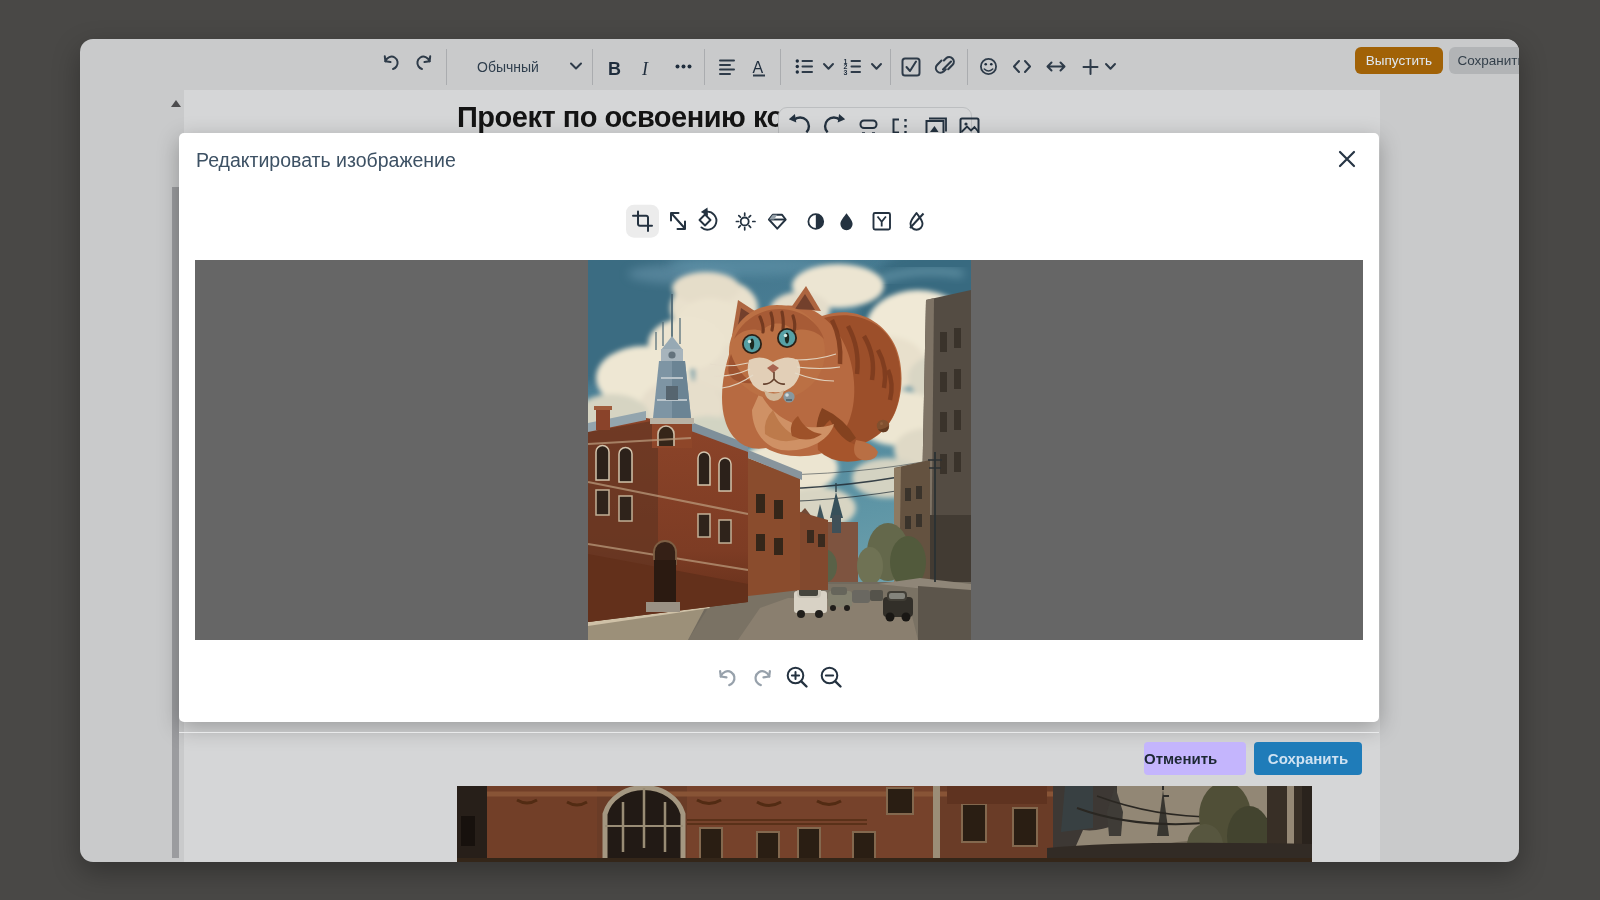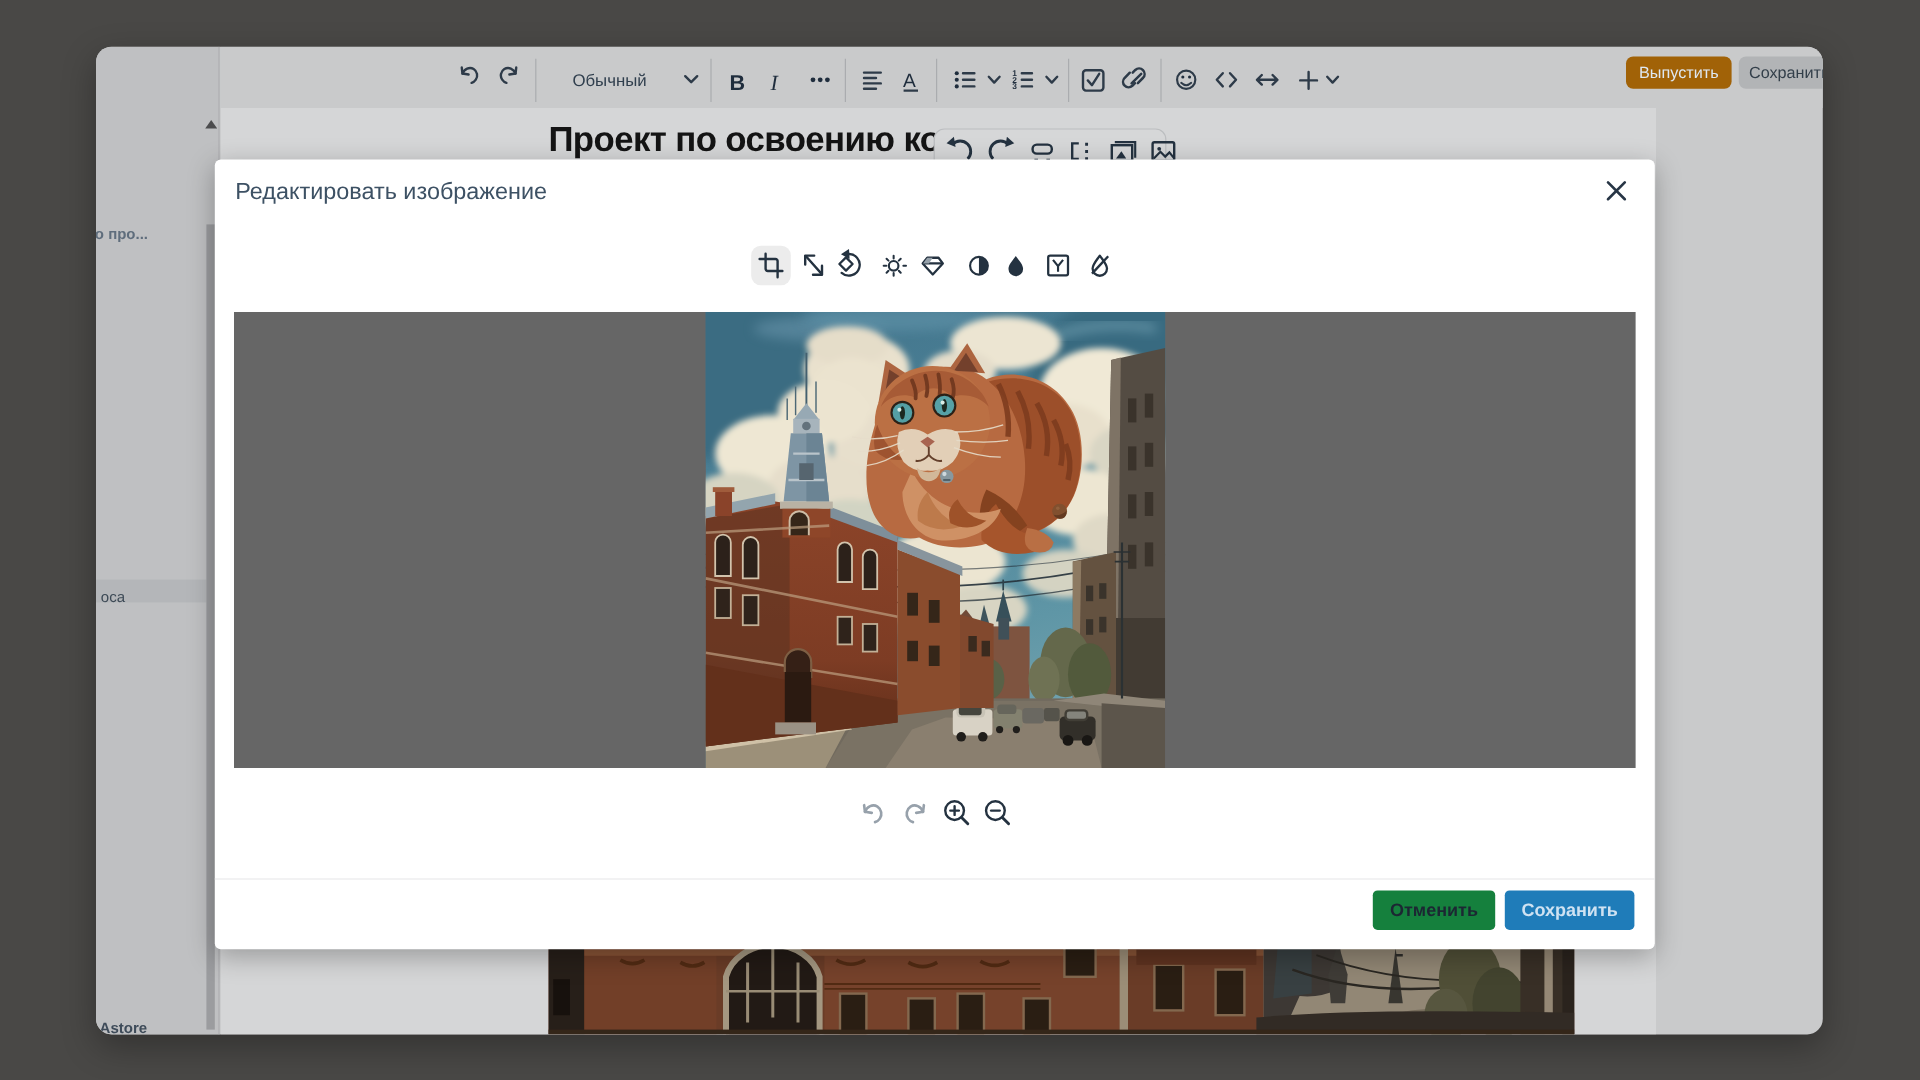--- a/index.html
+++ b/index.html
@@ -16,43 +16,36 @@
   .sb-item2 { position:absolute; left:4px; top:452px; font-size:12.5px; color:#3c4955; }
   .sb-item3 { position:absolute; left:3px; top:811px; font-size:12.5px; font-weight:bold; color:#3e4b59; }
   .page { position:absolute; left:104px; top:51px; width:1196px; height:772px; background:#d5d6d7; }
   .toolbar-band { position:absolute; left:104px; top:0px; width:1335px; height:51px; background:#c9cacb; }
   .title { position:absolute; left:377px; top:62px; width:700px; font-size:29px; font-weight:bold; color:#141414; letter-spacing:-0.5px; white-space:nowrap; }
   .float-tb { position:absolute; left:698px; top:68px; width:194px; height:70px; background:#d6d7d8; border:1px solid #bcbec0; border-radius:9px; }
   .btn-vypustit { position:absolute; left:1275px; top:8px; width:88px; height:27px; background:#a16207; border-radius:6px; color:#dfe8f2; font-size:13.5px; text-align:center; line-height:27px; }
   .btn-sohranit { position:absolute; left:1369px; top:8px; width:84px; height:27px; background:#b2b4b6; border-radius:6px; color:#333f4a; font-size:13.5px; text-align:center; line-height:27px; }
 
   
-  .modal { position:absolute; left:179px; top:133px; width:1200px; height:658px; background:#ffffff; border-radius:5px; box-shadow:0 6px 22px rgba(0,0,0,0.28); }
+  .modal { position:absolute; left:179px; top:133px; width:1200px; height:589px; background:#ffffff; border-radius:5px; box-shadow:0 6px 22px rgba(0,0,0,0.28); }
   .m-title { position:absolute; left:17px; top:16px; font-size:19.5px; color:#3d5164; }
   .m-close { position:absolute; left:1158px; top:16px; width:20px; height:20px; }
   .m-canvas { position:absolute; left:16px; top:127px; width:1168px; height:380px; background:#666666; overflow:hidden; }
   .m-img { position:absolute; left:393px; top:0px; width:383px; height:380px; }
   .m-divider { position:absolute; left:0; top:599px; width:1200px; height:1px; background:#e9eaeb; }
-  .m-btn-cancel { position:absolute; left:965px; top:609px; width:102px; height:33px; background:#15803d; border-radius:4px; color:#1c2733; font-size:15px; font-weight:bold; text-align:center; line-height:33px; }
+  .m-btn-cancel { position:absolute; left:965px; top:609px; width:102px; height:33px; background:#c4b5fd; border-radius:4px; color:#1c2733; font-size:15px; font-weight:bold; line-height:33px; }
   .m-btn-save { position:absolute; left:1075px; top:609px; width:108px; height:33px; background:#1f7cb9; border-radius:4px; color:#cfe2f2; font-size:15px; font-weight:bold; text-align:center; line-height:33px; }
   svg { display:block; }
   .abs { position:absolute; }
 </style>
 </head>
 <body>
   <div class="window">
     <div class="page"></div>
     <div class="toolbar-band"></div>
-    <div class="sidebar">
-      <div class="divider"></div>
-      <div class="sb-item1">о про...</div>
-      <div class="sb-row"></div>
-      <div class="sb-item2">оса</div>
-      <div class="sb-item3">Astore</div>
-    </div>
     <div class="scrollarrow"></div>
     <div class="scrollthumb"></div>
     <div class="title">Проект по освоению кос</div>
 
     <svg class="abs" style="left:300px; top:8px;" width="850" height="50" viewBox="0 0 850 50" fill="none" stroke="#2e3b49">
       <g stroke="#aaacaf" stroke-width="1">
         <path d="M66.5 2 V38 M212.5 2 V38 M324.5 2 V38 M400.5 2 V38 M510.5 2 V38 M587.5 2 V38"></path>
       </g>
       <g stroke-width="2" stroke-linecap="round" stroke-linejoin="round">
         <path d="M5.4 14.3 C6.8 10.3 11.3 8.4 14.7 10.5 C17.8 12.5 18.5 16.5 16.5 19.4 C15.6 20.8 14.4 21.6 13.0 22.0"></path>

